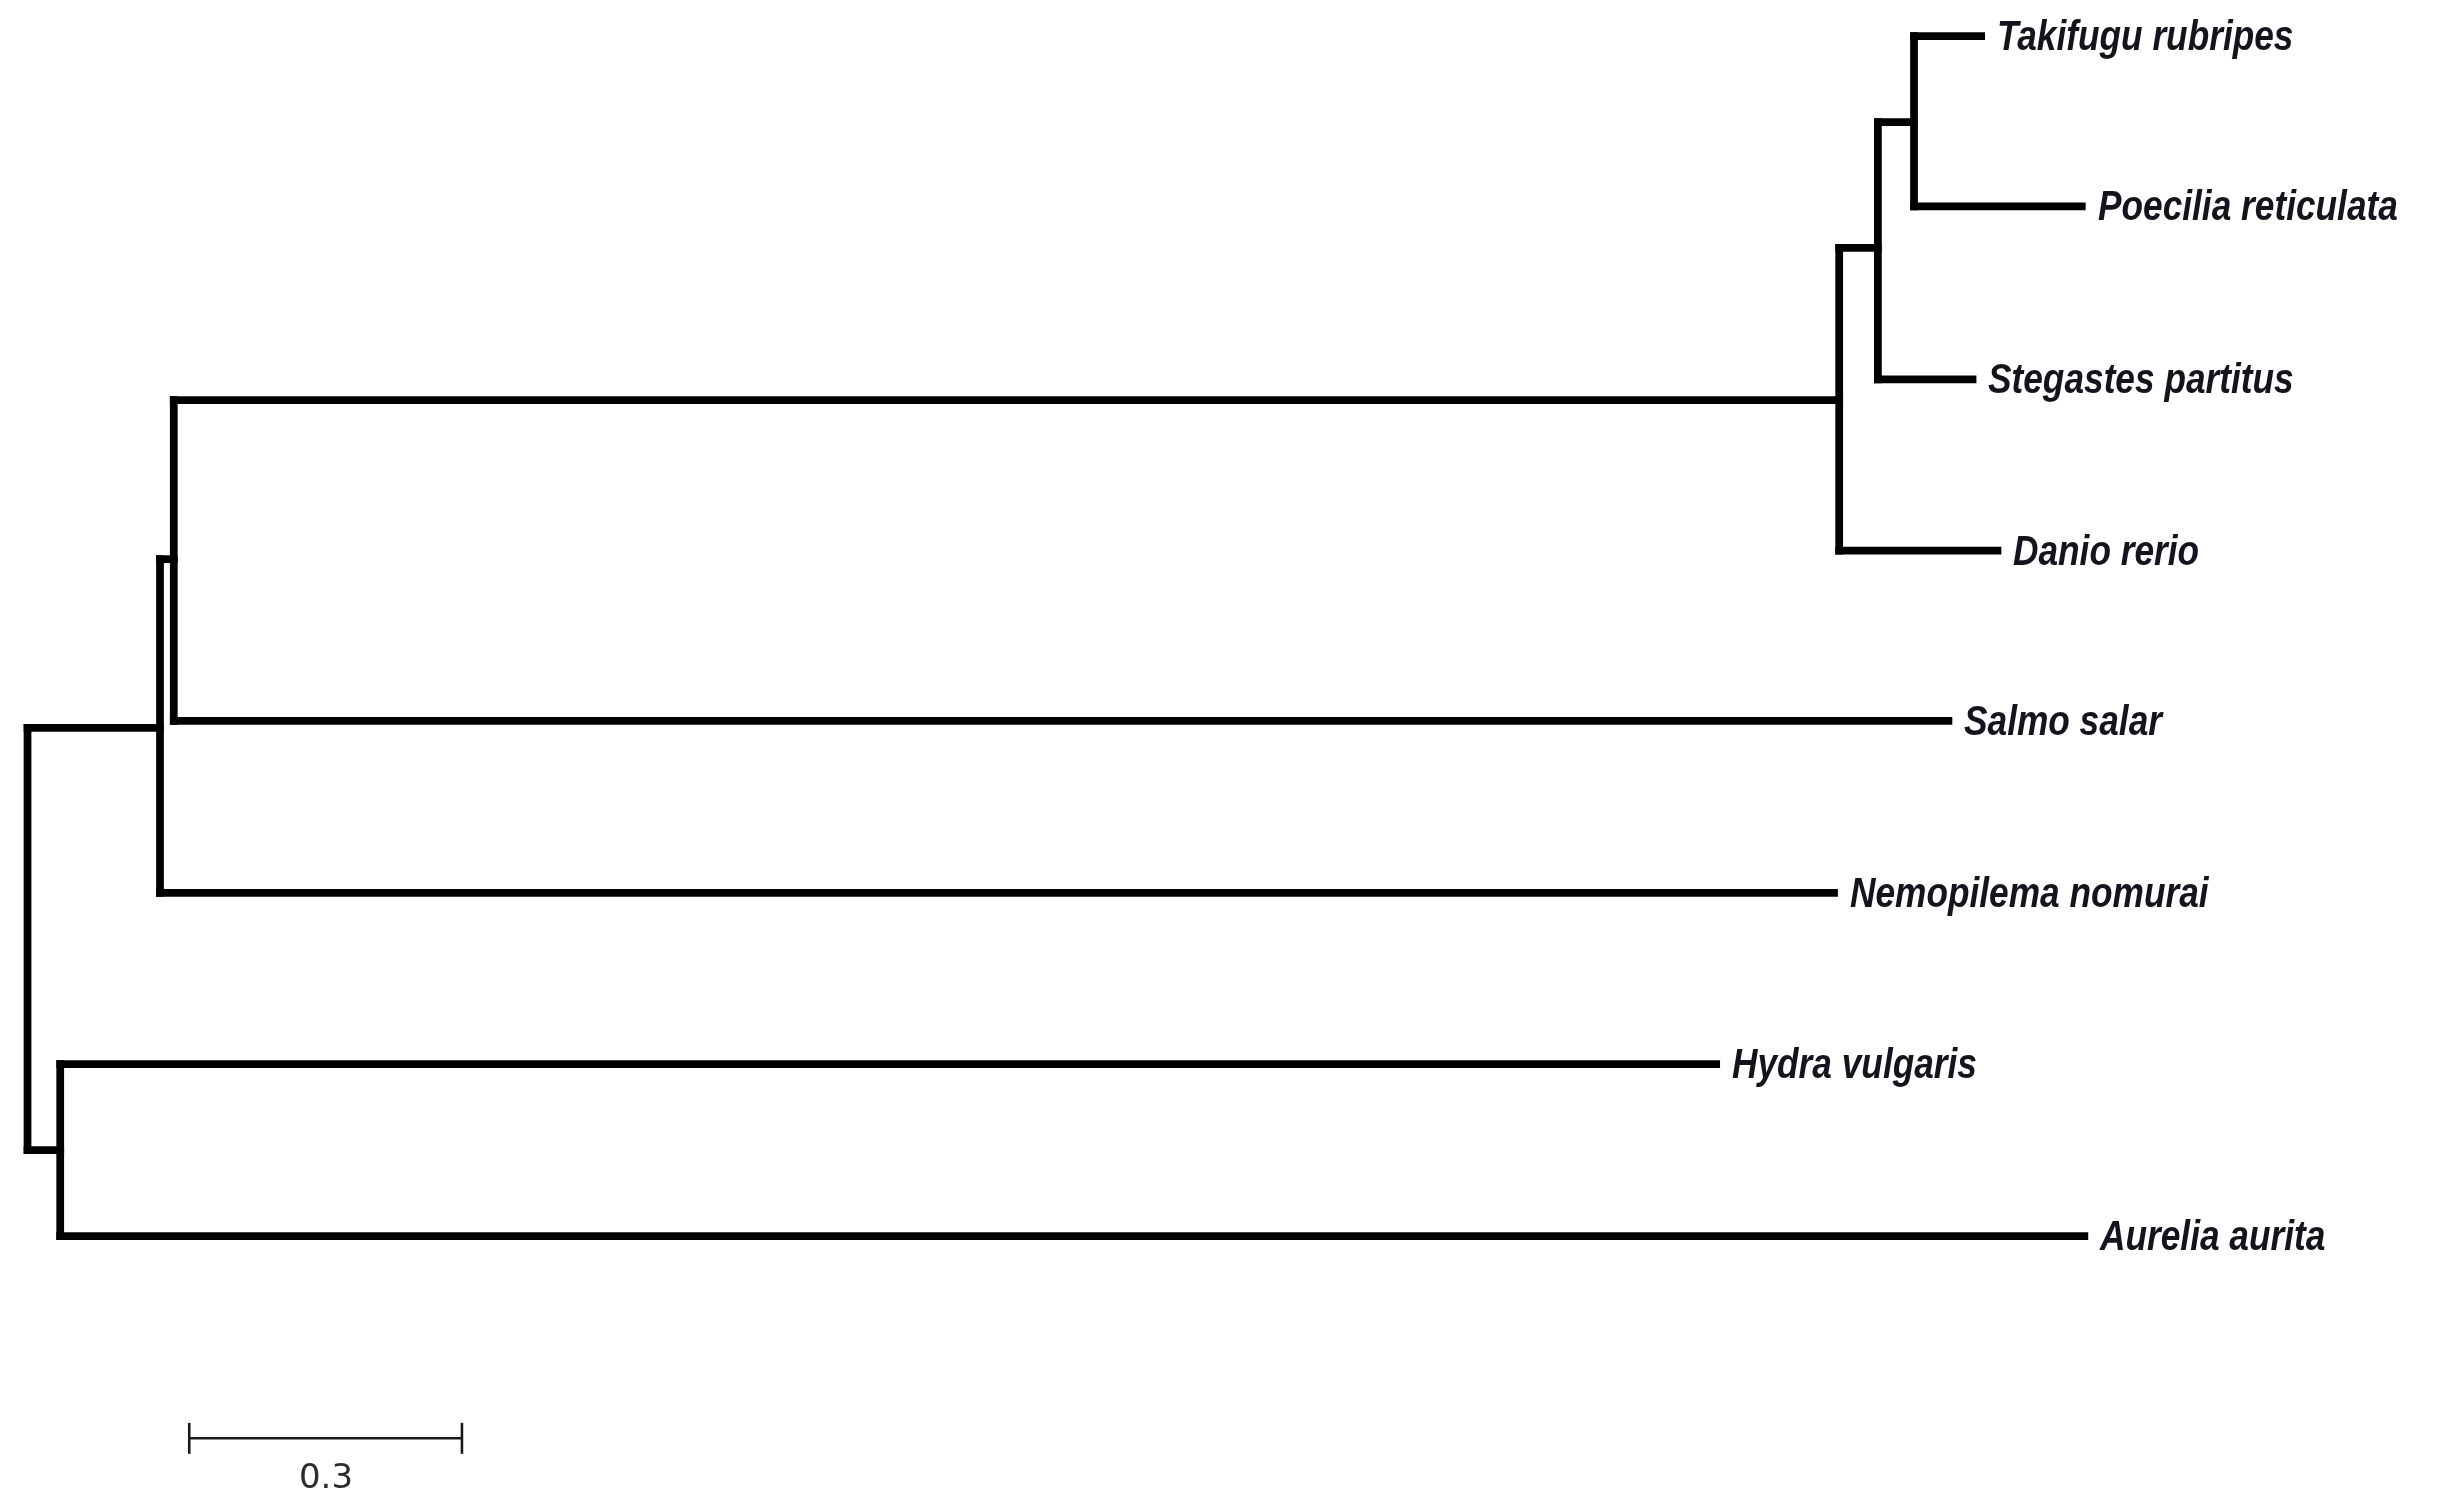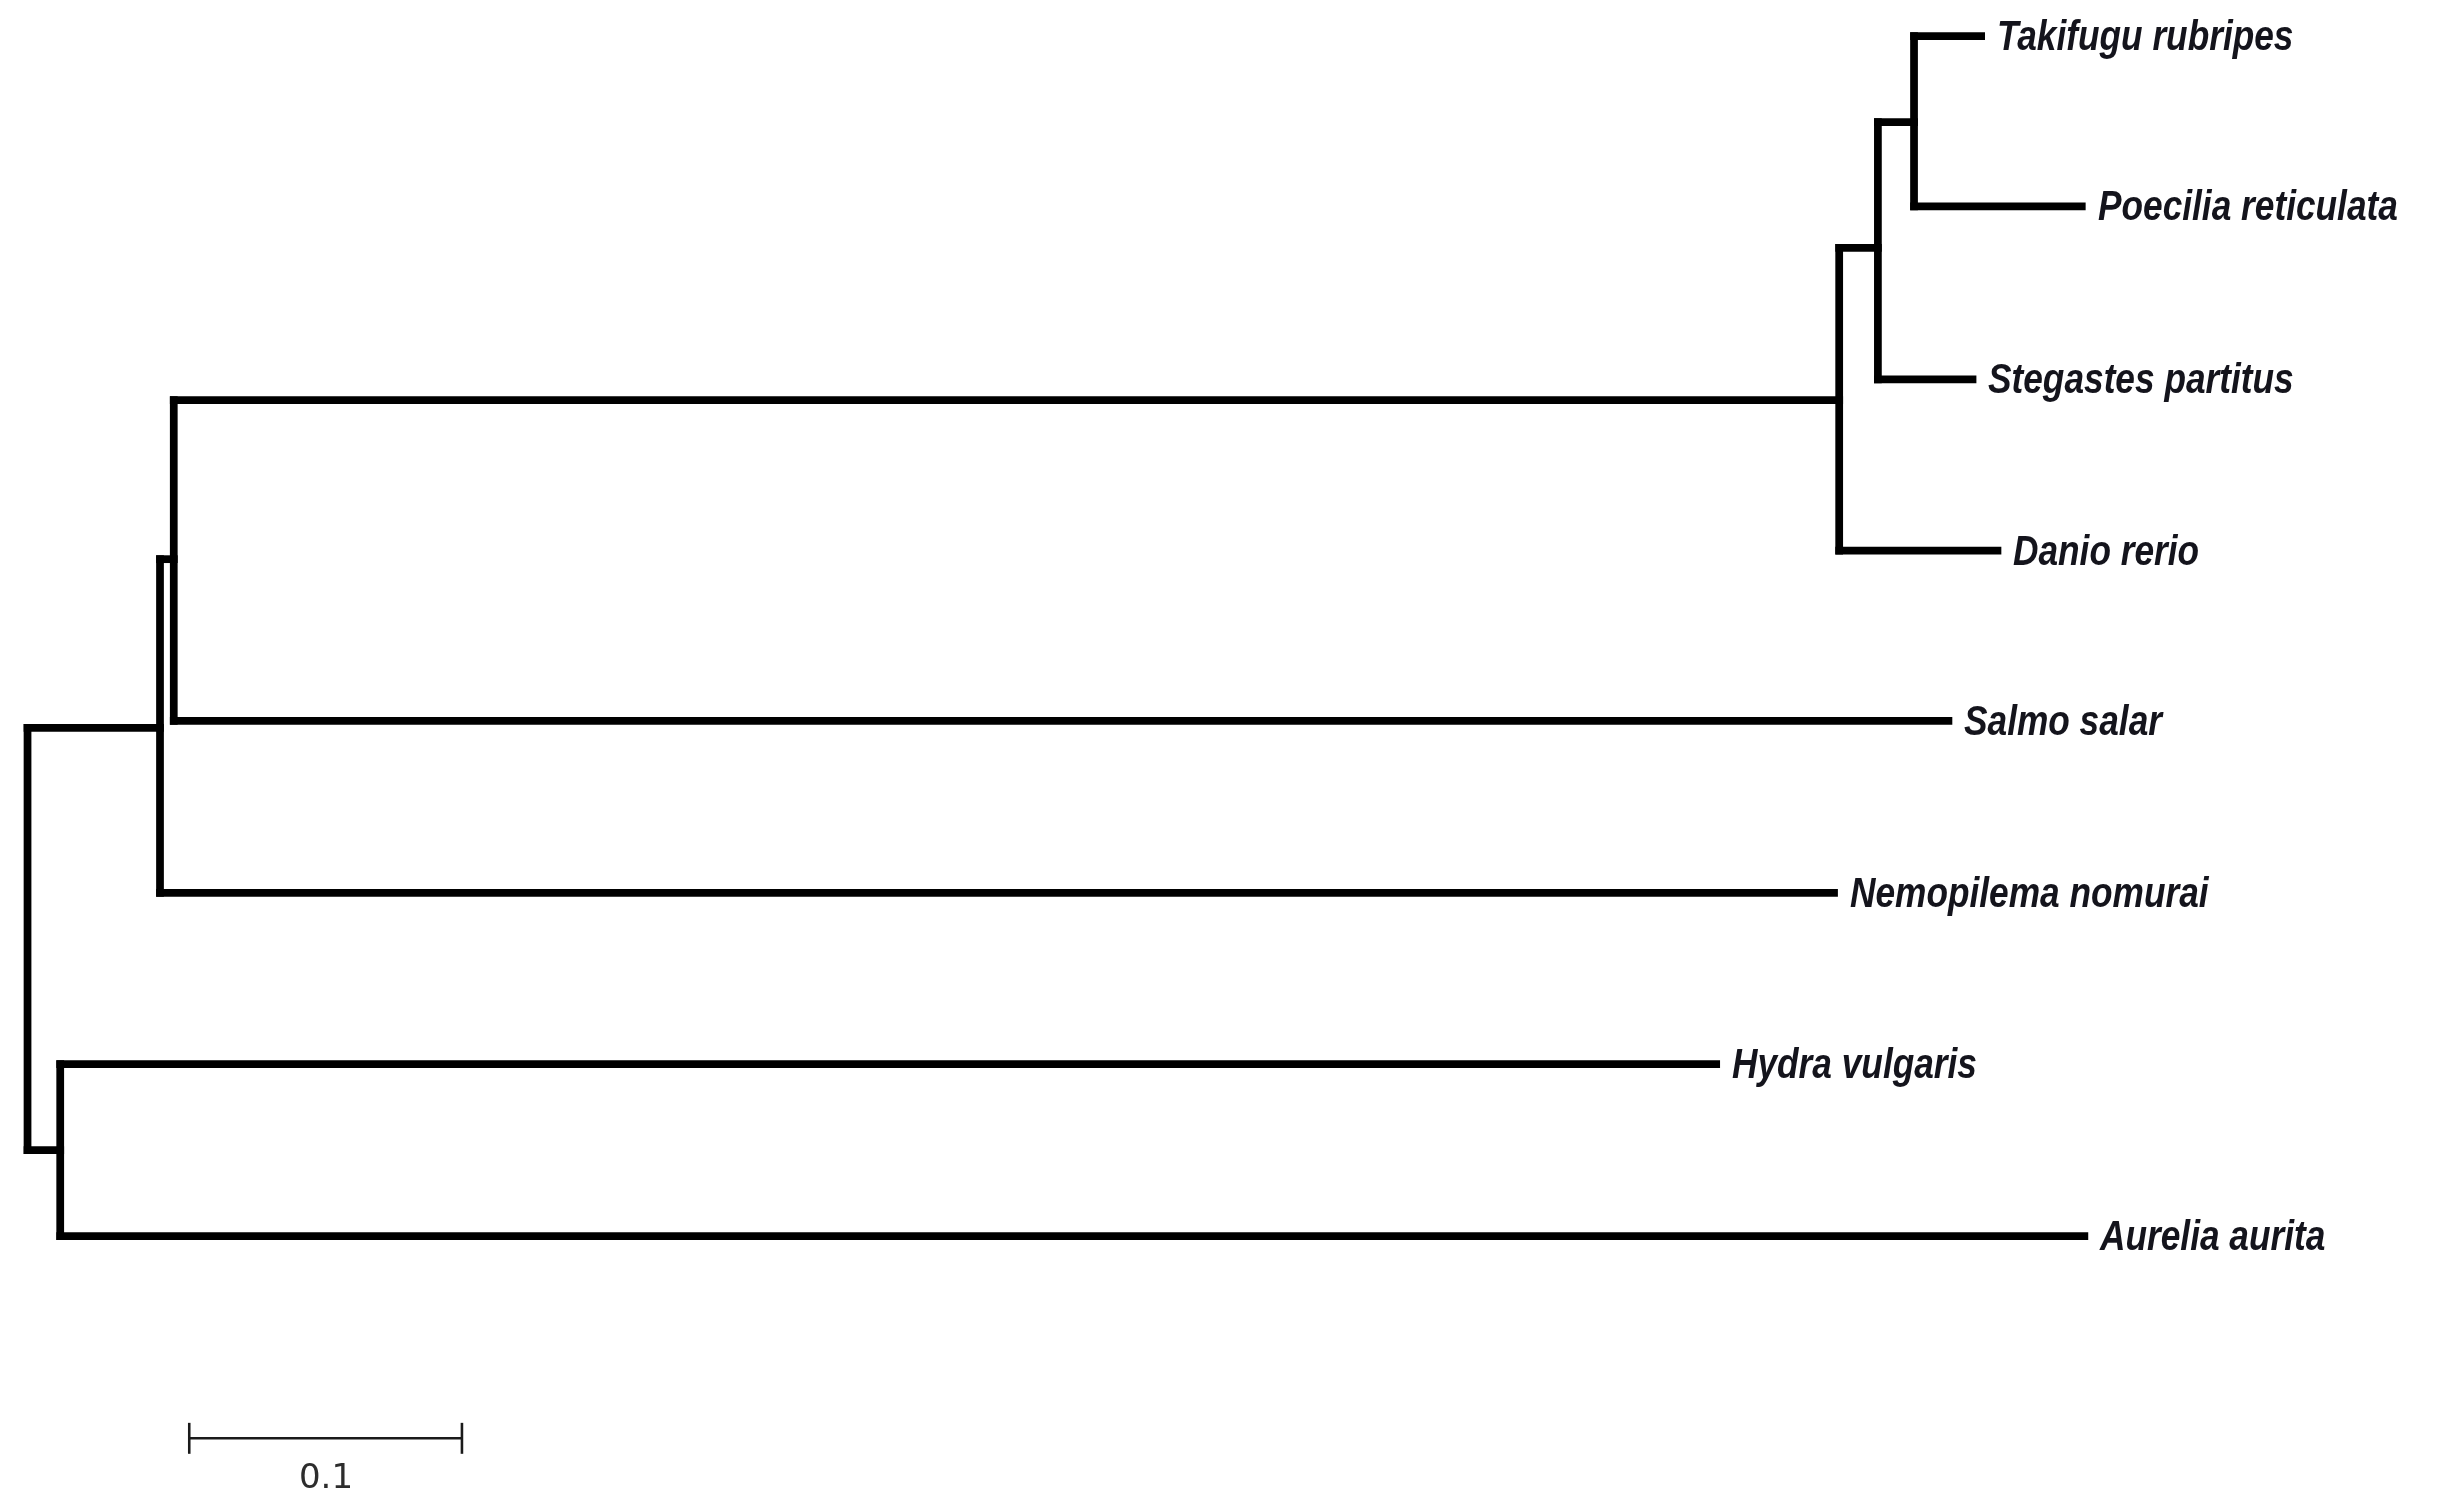--- a/index.html
+++ b/index.html
@@ -63,15 +63,15 @@
 
   <div class="taxon" style="left: 1997px; top: 36px;">Takifugu rubripes</div>
   <div class="taxon" style="left: 2098px; top: 206px;">Poecilia reticulata</div>
   <div class="taxon" style="left: 1988px; top: 379px;">Stegastes partitus</div>
   <div class="taxon" style="left: 2013px; top: 551px;">Danio rerio</div>
   <div class="taxon" style="left: 1964px; top: 721px;">Salmo salar</div>
   <div class="taxon" style="left: 1850px; top: 893px;">Nemopilema nomurai</div>
   <div class="taxon" style="left: 1732px; top: 1064px;">Hydra vulgaris</div>
   <div class="taxon" style="left: 2100px; top: 1236px;">Aurelia aurita</div>
 
-  <div class="scale-label" style="left: 326px; top: 1456px;">0.1</div>
+  <div class="scale-label" style="left: 326px; top: 1456px;">0.3</div>
 </div>
 
 
 </body></html>

